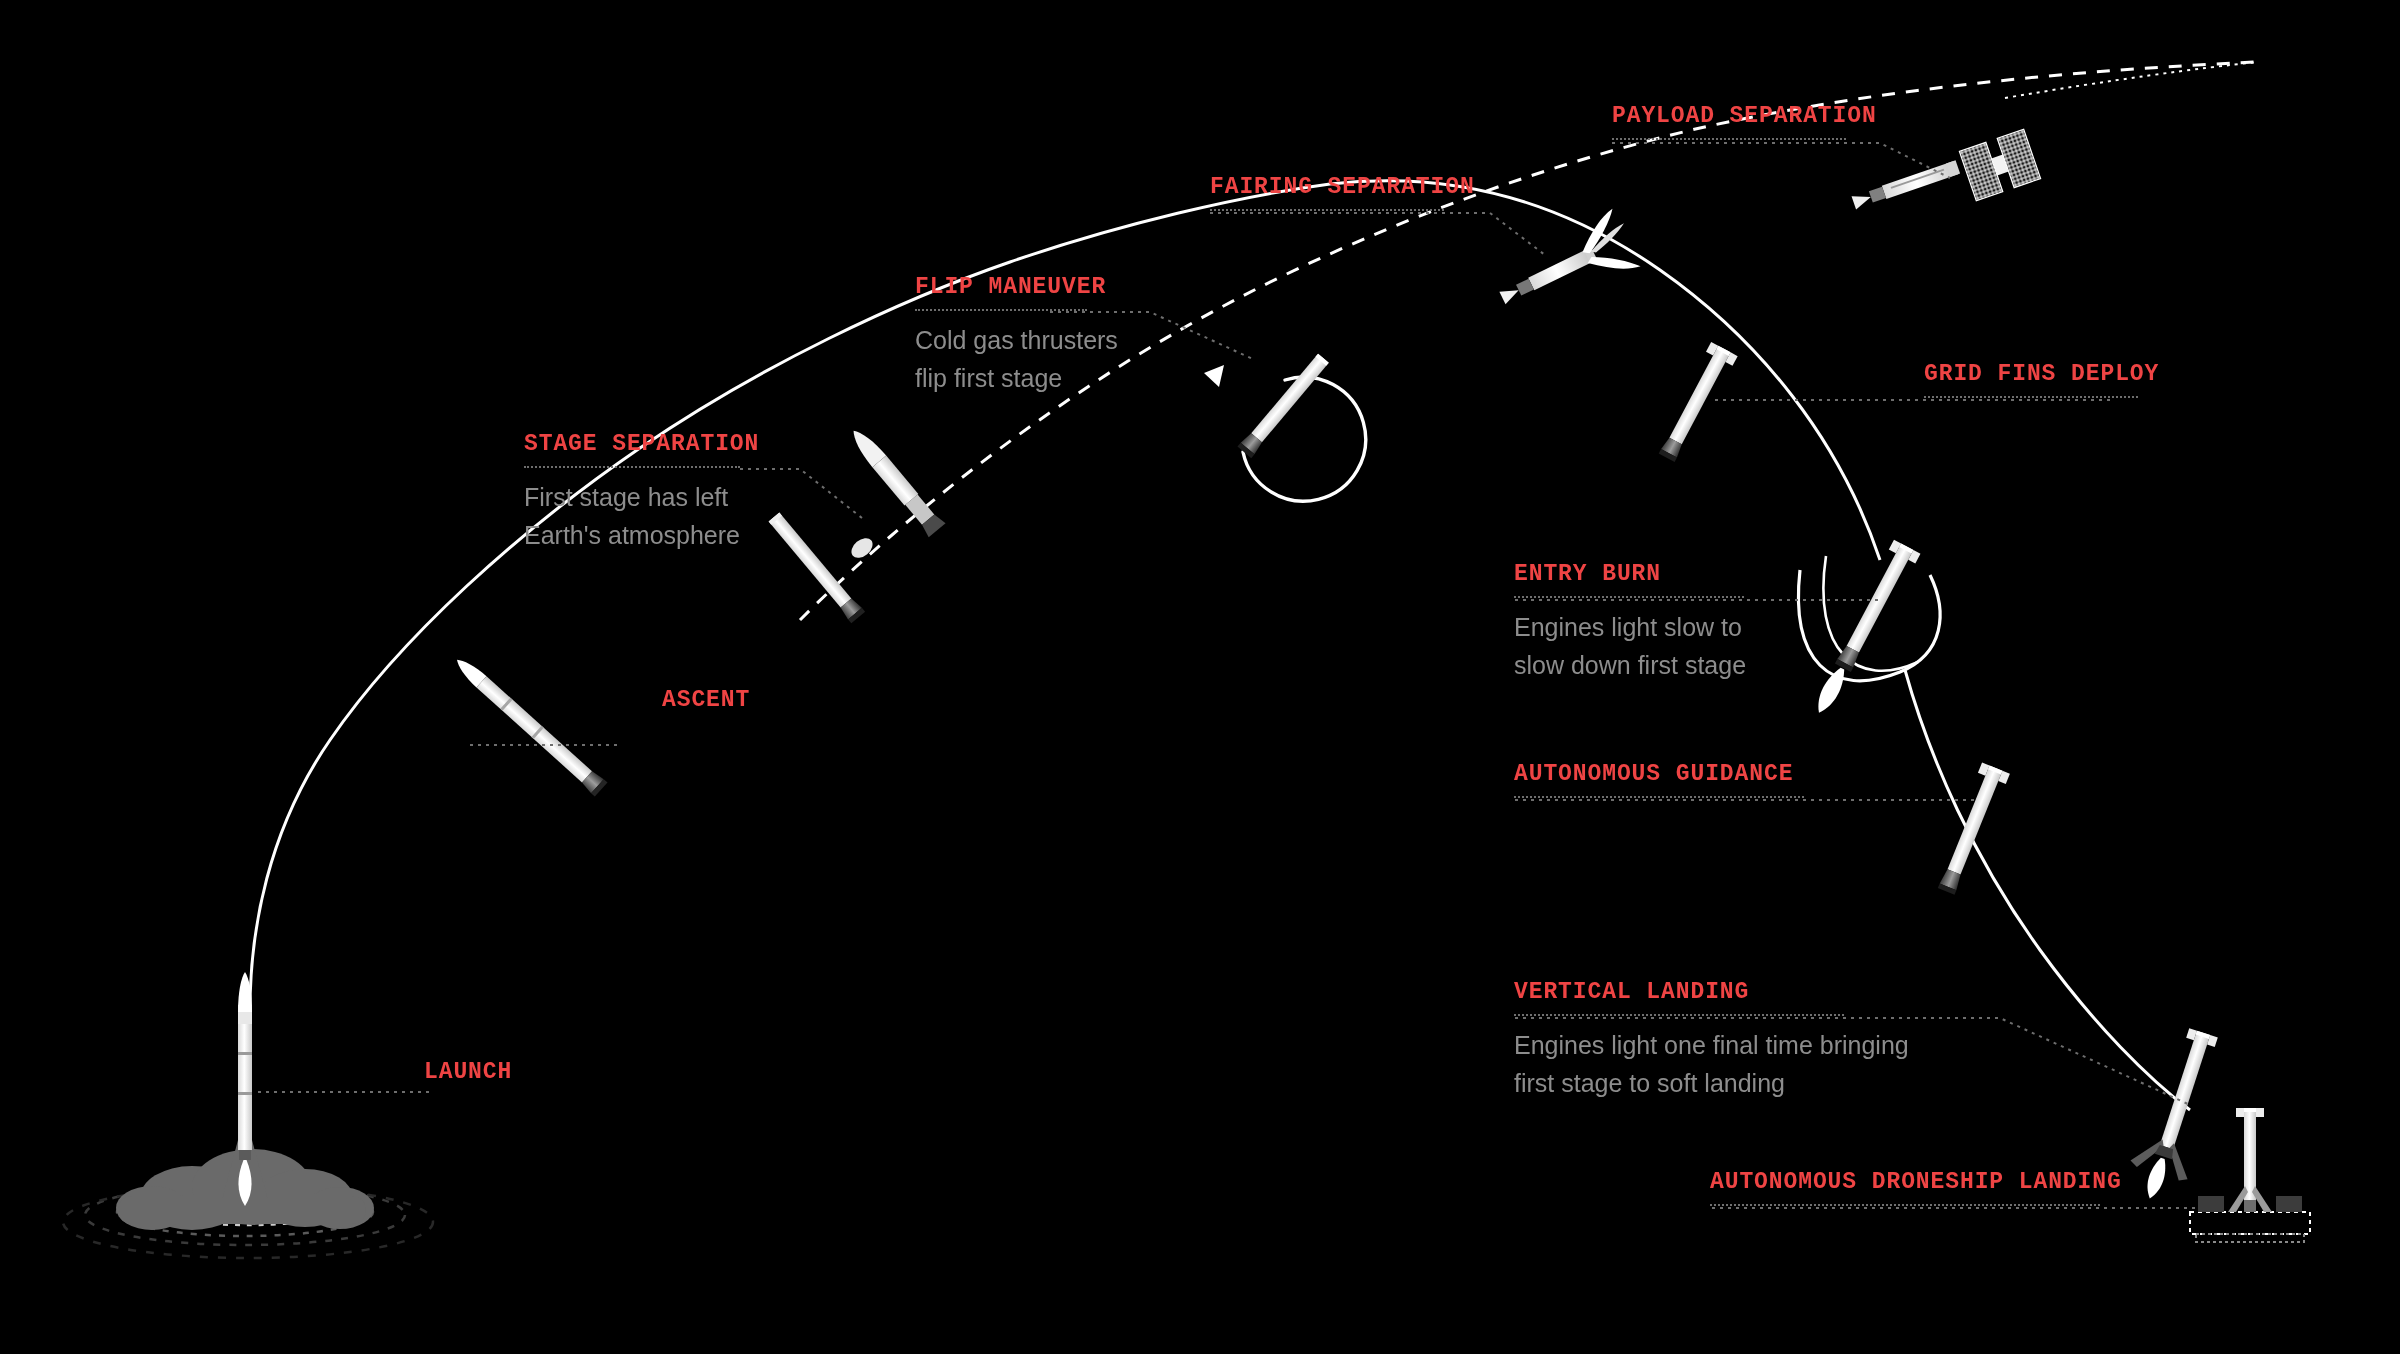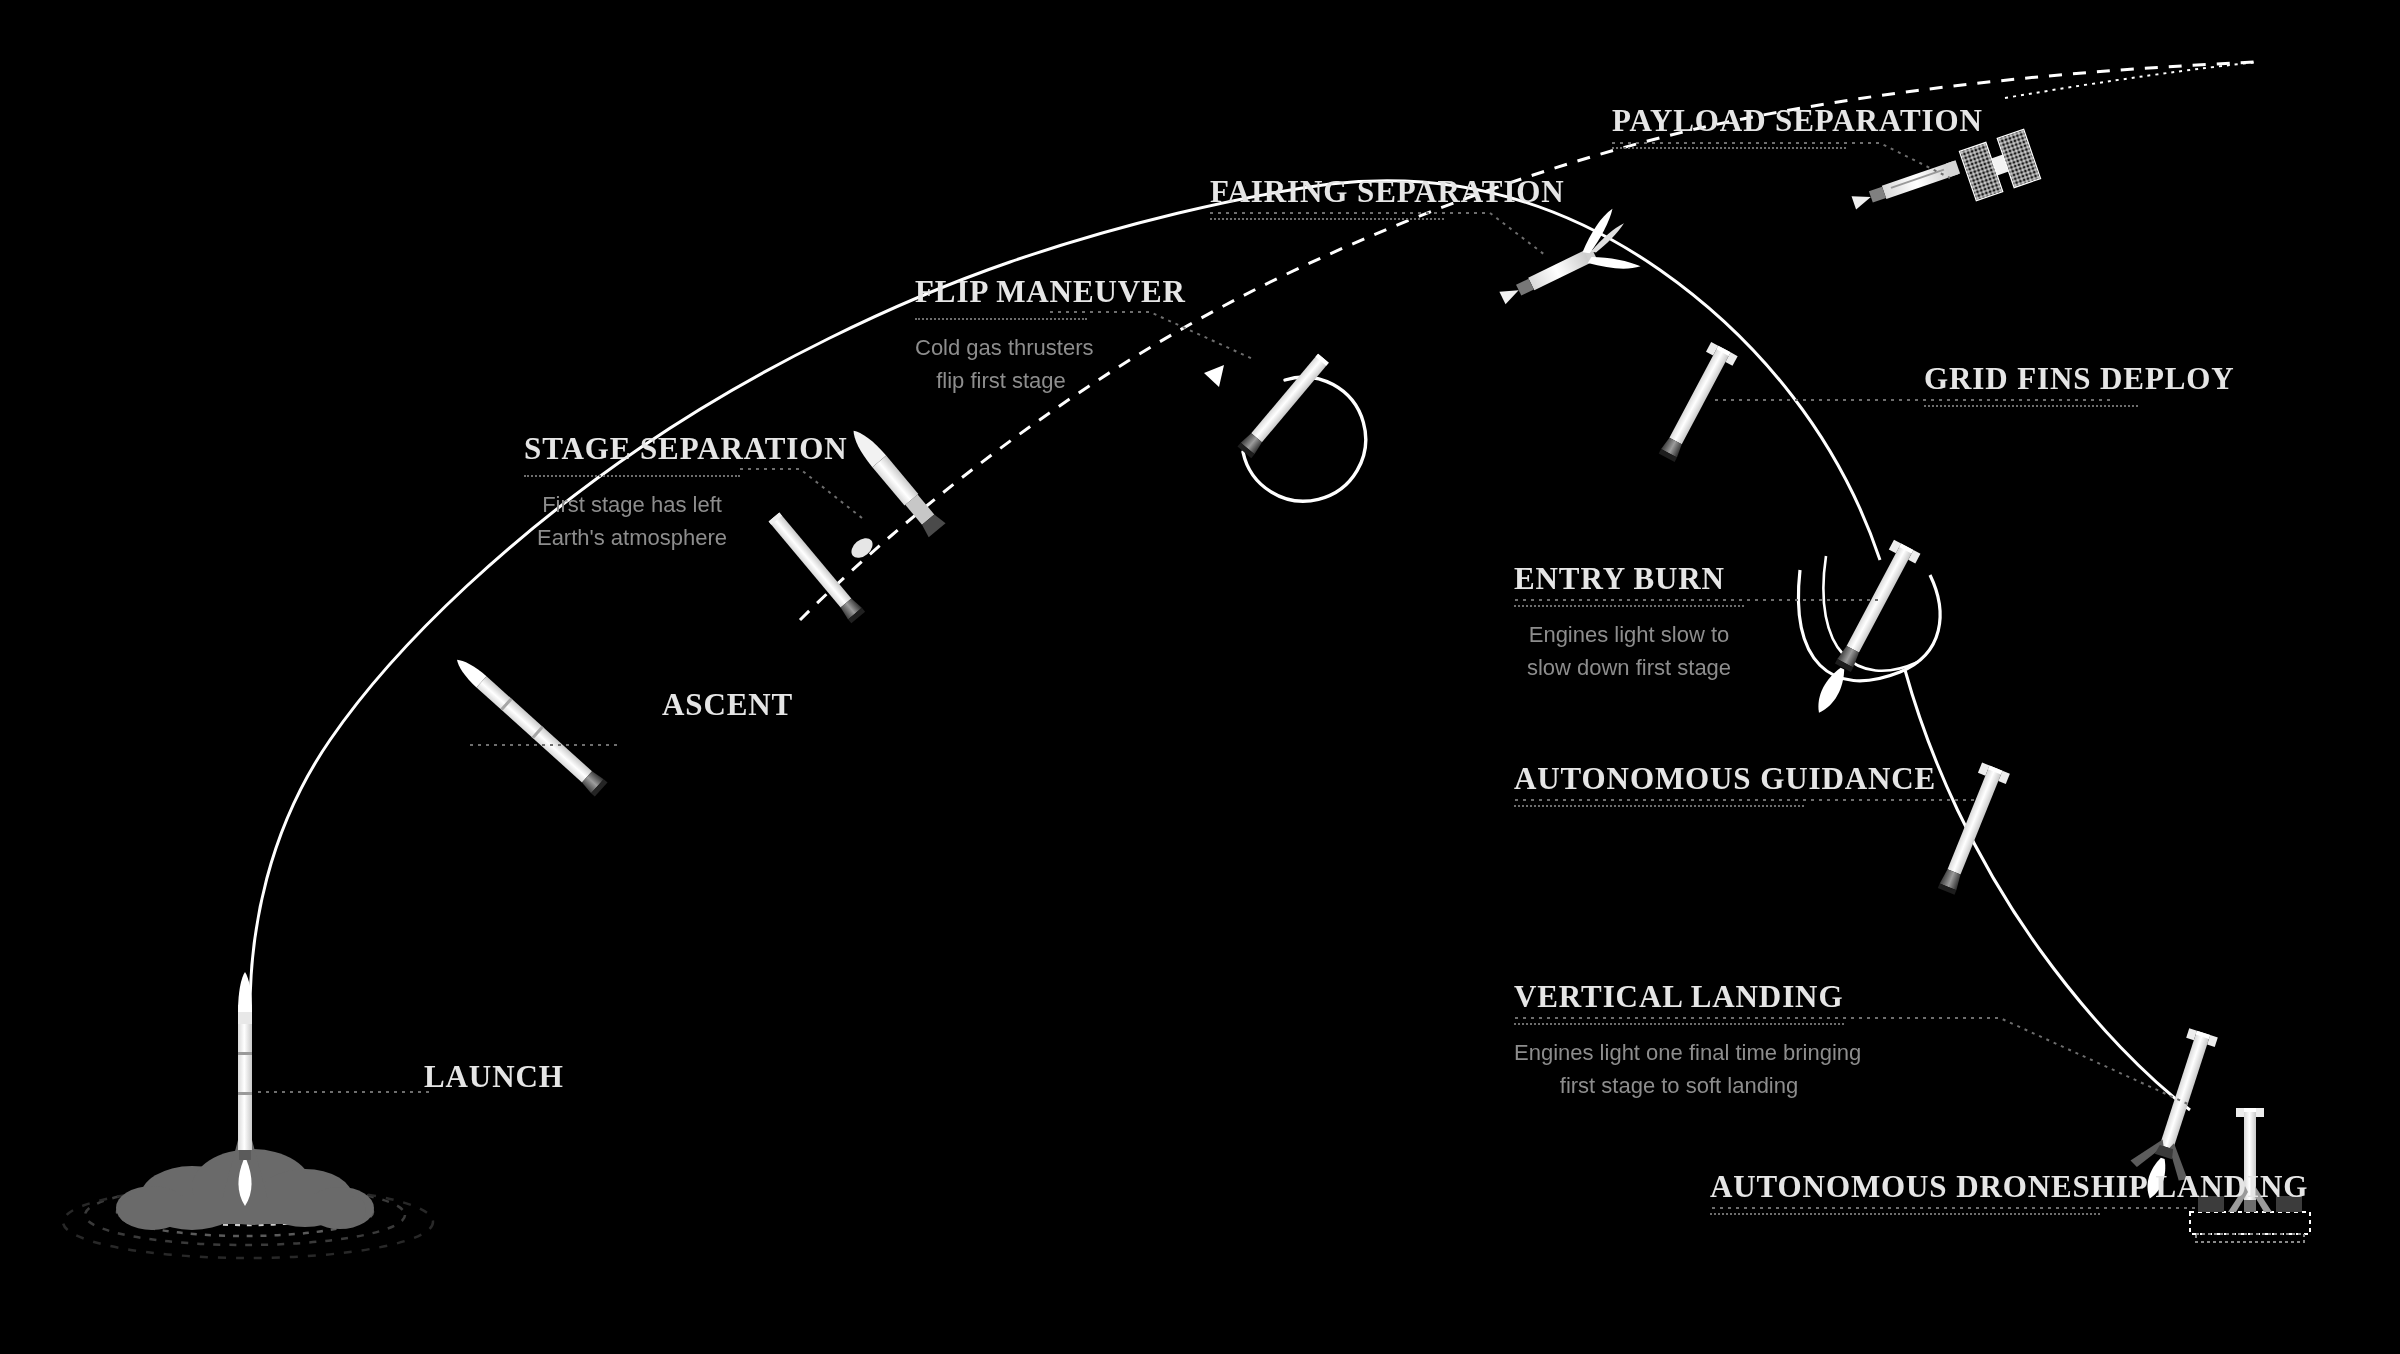--- a/index.html
+++ b/index.html
@@ -15,42 +15,41 @@
     width:2400px; height:1354px;
     background:#000;
   }
   svg#diagram {
     position:absolute; left:0; top:0;
     width:2400px; height:1354px;
     display:block;
   }
   .label-group { position:absolute; }
   .lbl-title {
-    color:#e5e5e5;
+    color:#ef4444;
     font-weight:bold;
-    font-size:31px;
+    font-size:23px;
     letter-spacing:0.9px;
     white-space:nowrap;
     line-height:1.1;
-    font-family:Liberation Serif, serif;
+    font-family:Liberation Mono, monospace;
   }
   .lbl-rule {
     height:0;
     border-top:2px dotted #6e6e6e;
     margin-top:9px;
   }
   .lbl-sub {
     color:#8d8d8d;
-    font-size:22px;
+    font-size:25px;
     line-height:1.5;
     margin-top:11px;
     white-space:nowrap;
     font-weight:normal;
     font-family:"Liberation Sans", sans-serif;
-    text-align:center;
   }
   .lbl-sub span { display:block; }
 </style>
 </head>
 <body>
 
 <div id="stage">
 
   <svg id="diagram" viewBox="0 0 2400 1354" xmlns="http://www.w3.org/2000/svg">
     <defs>

